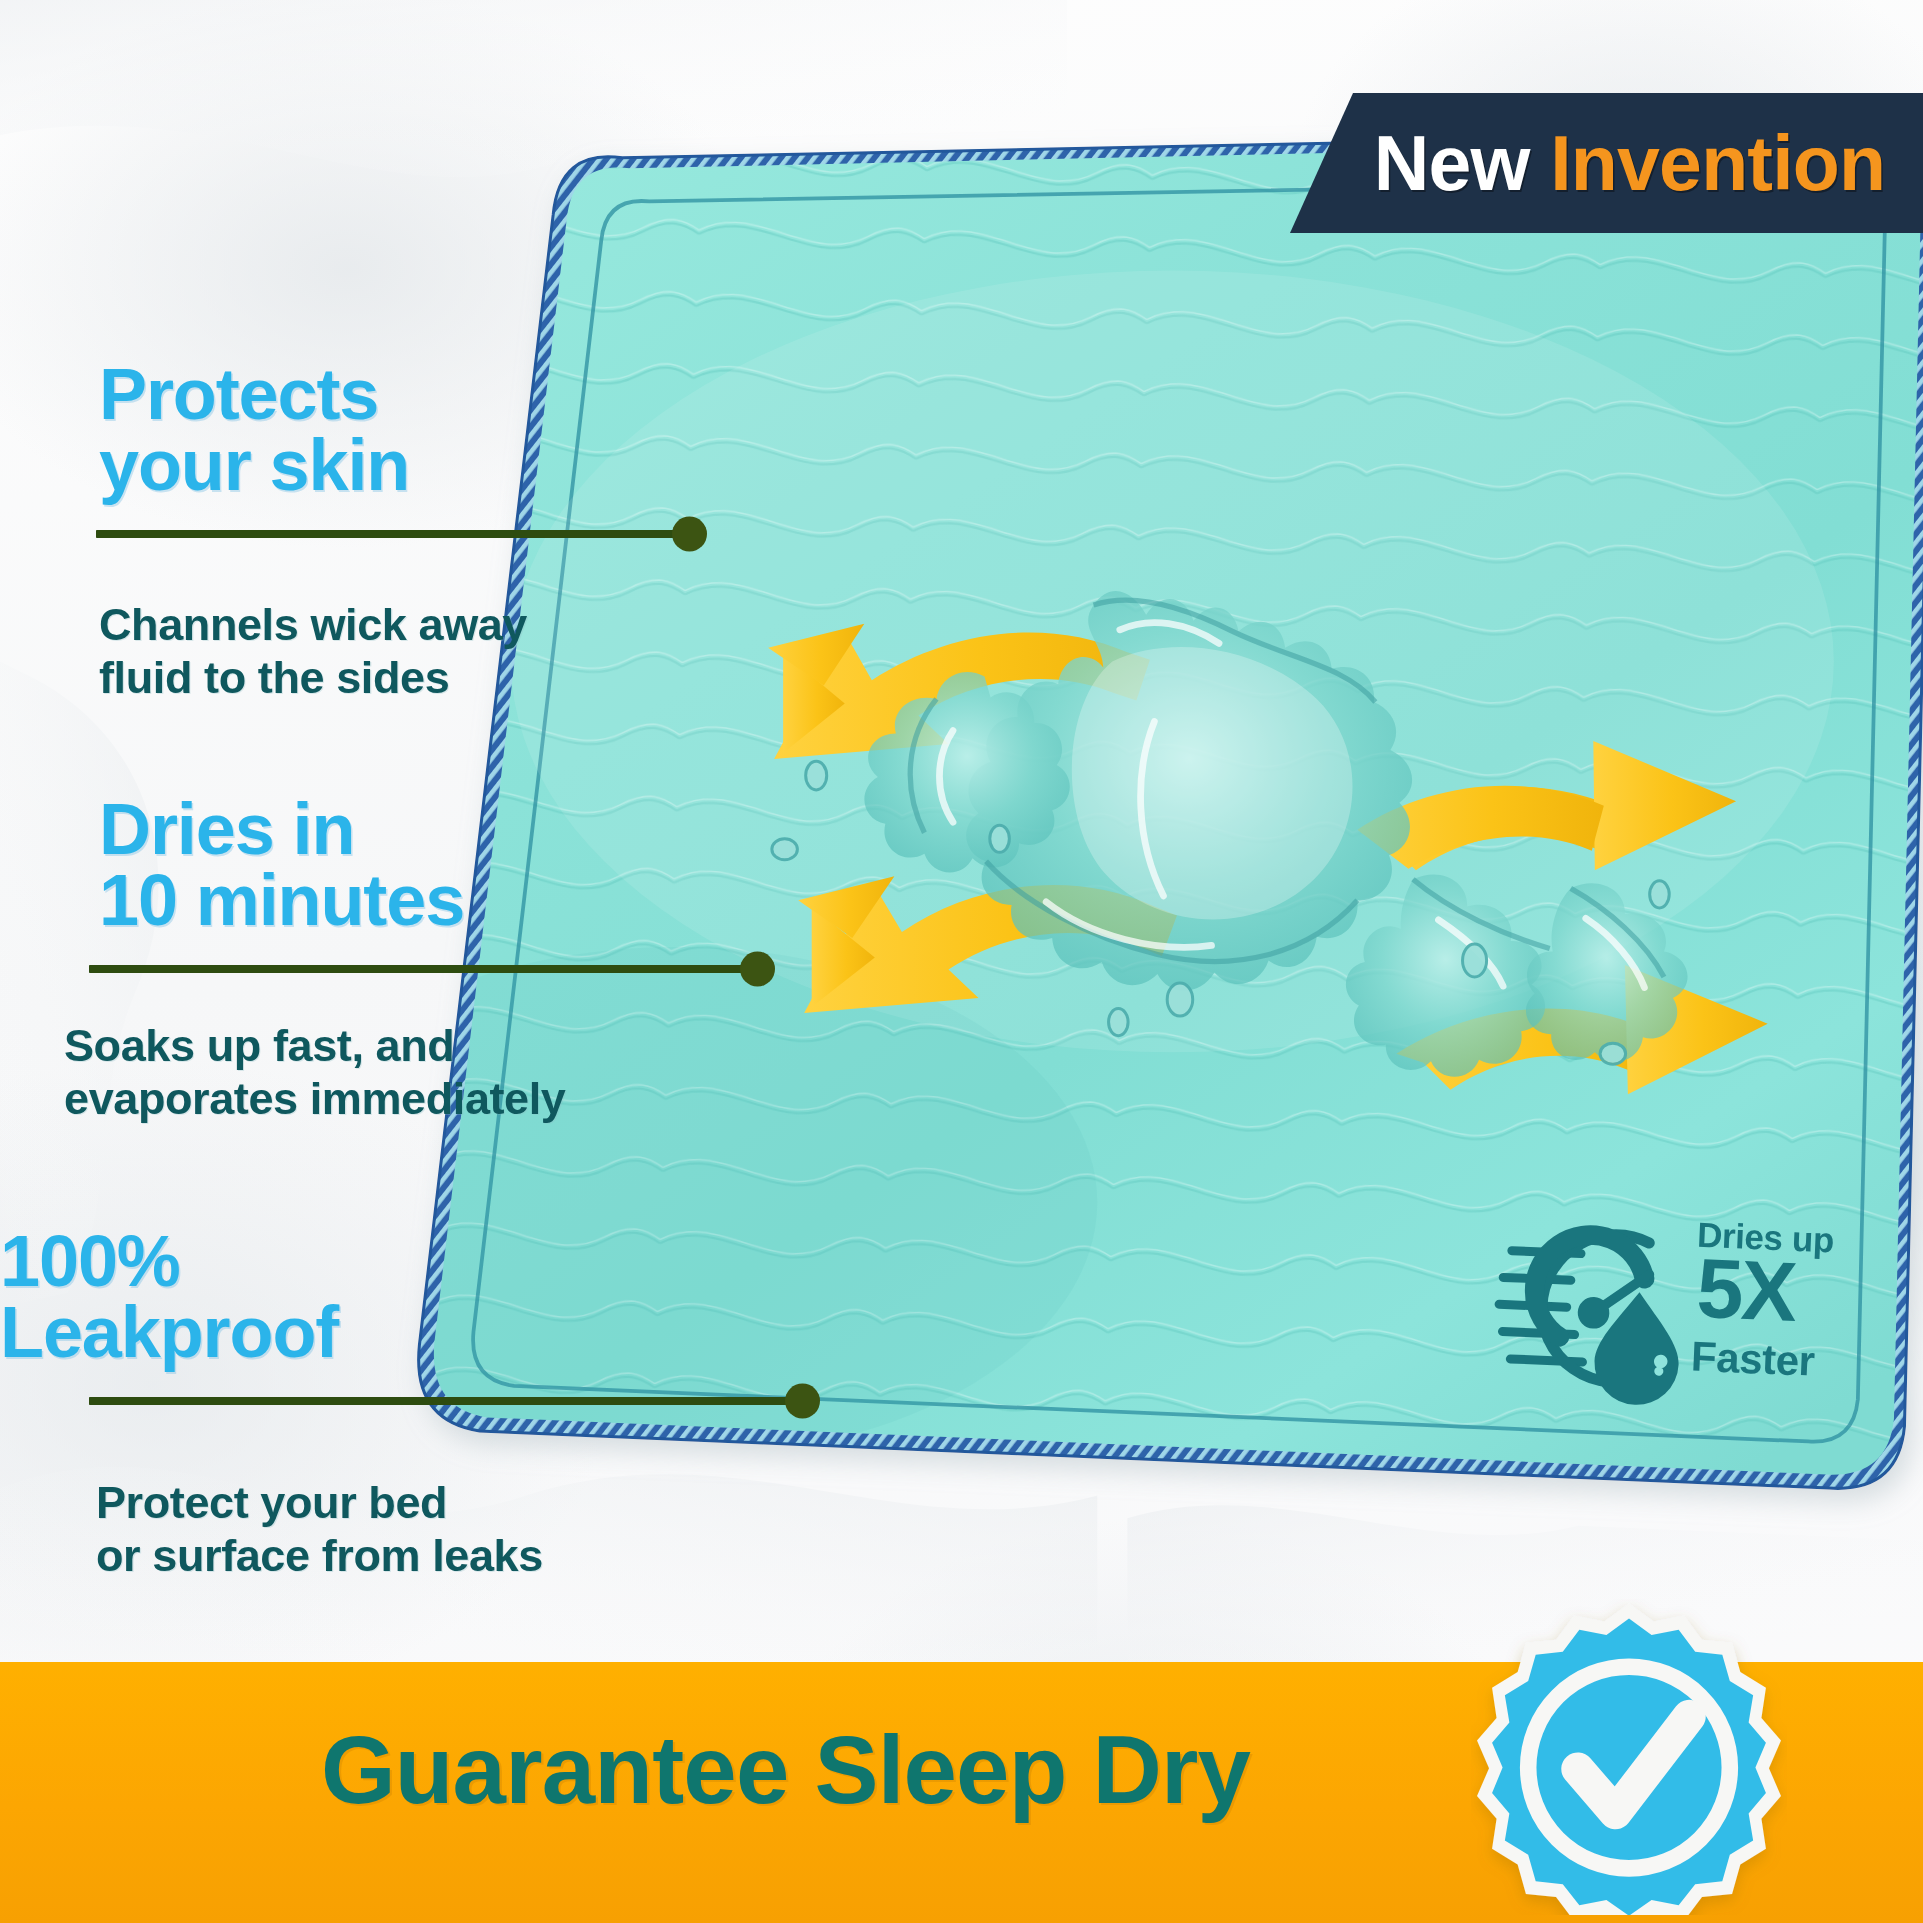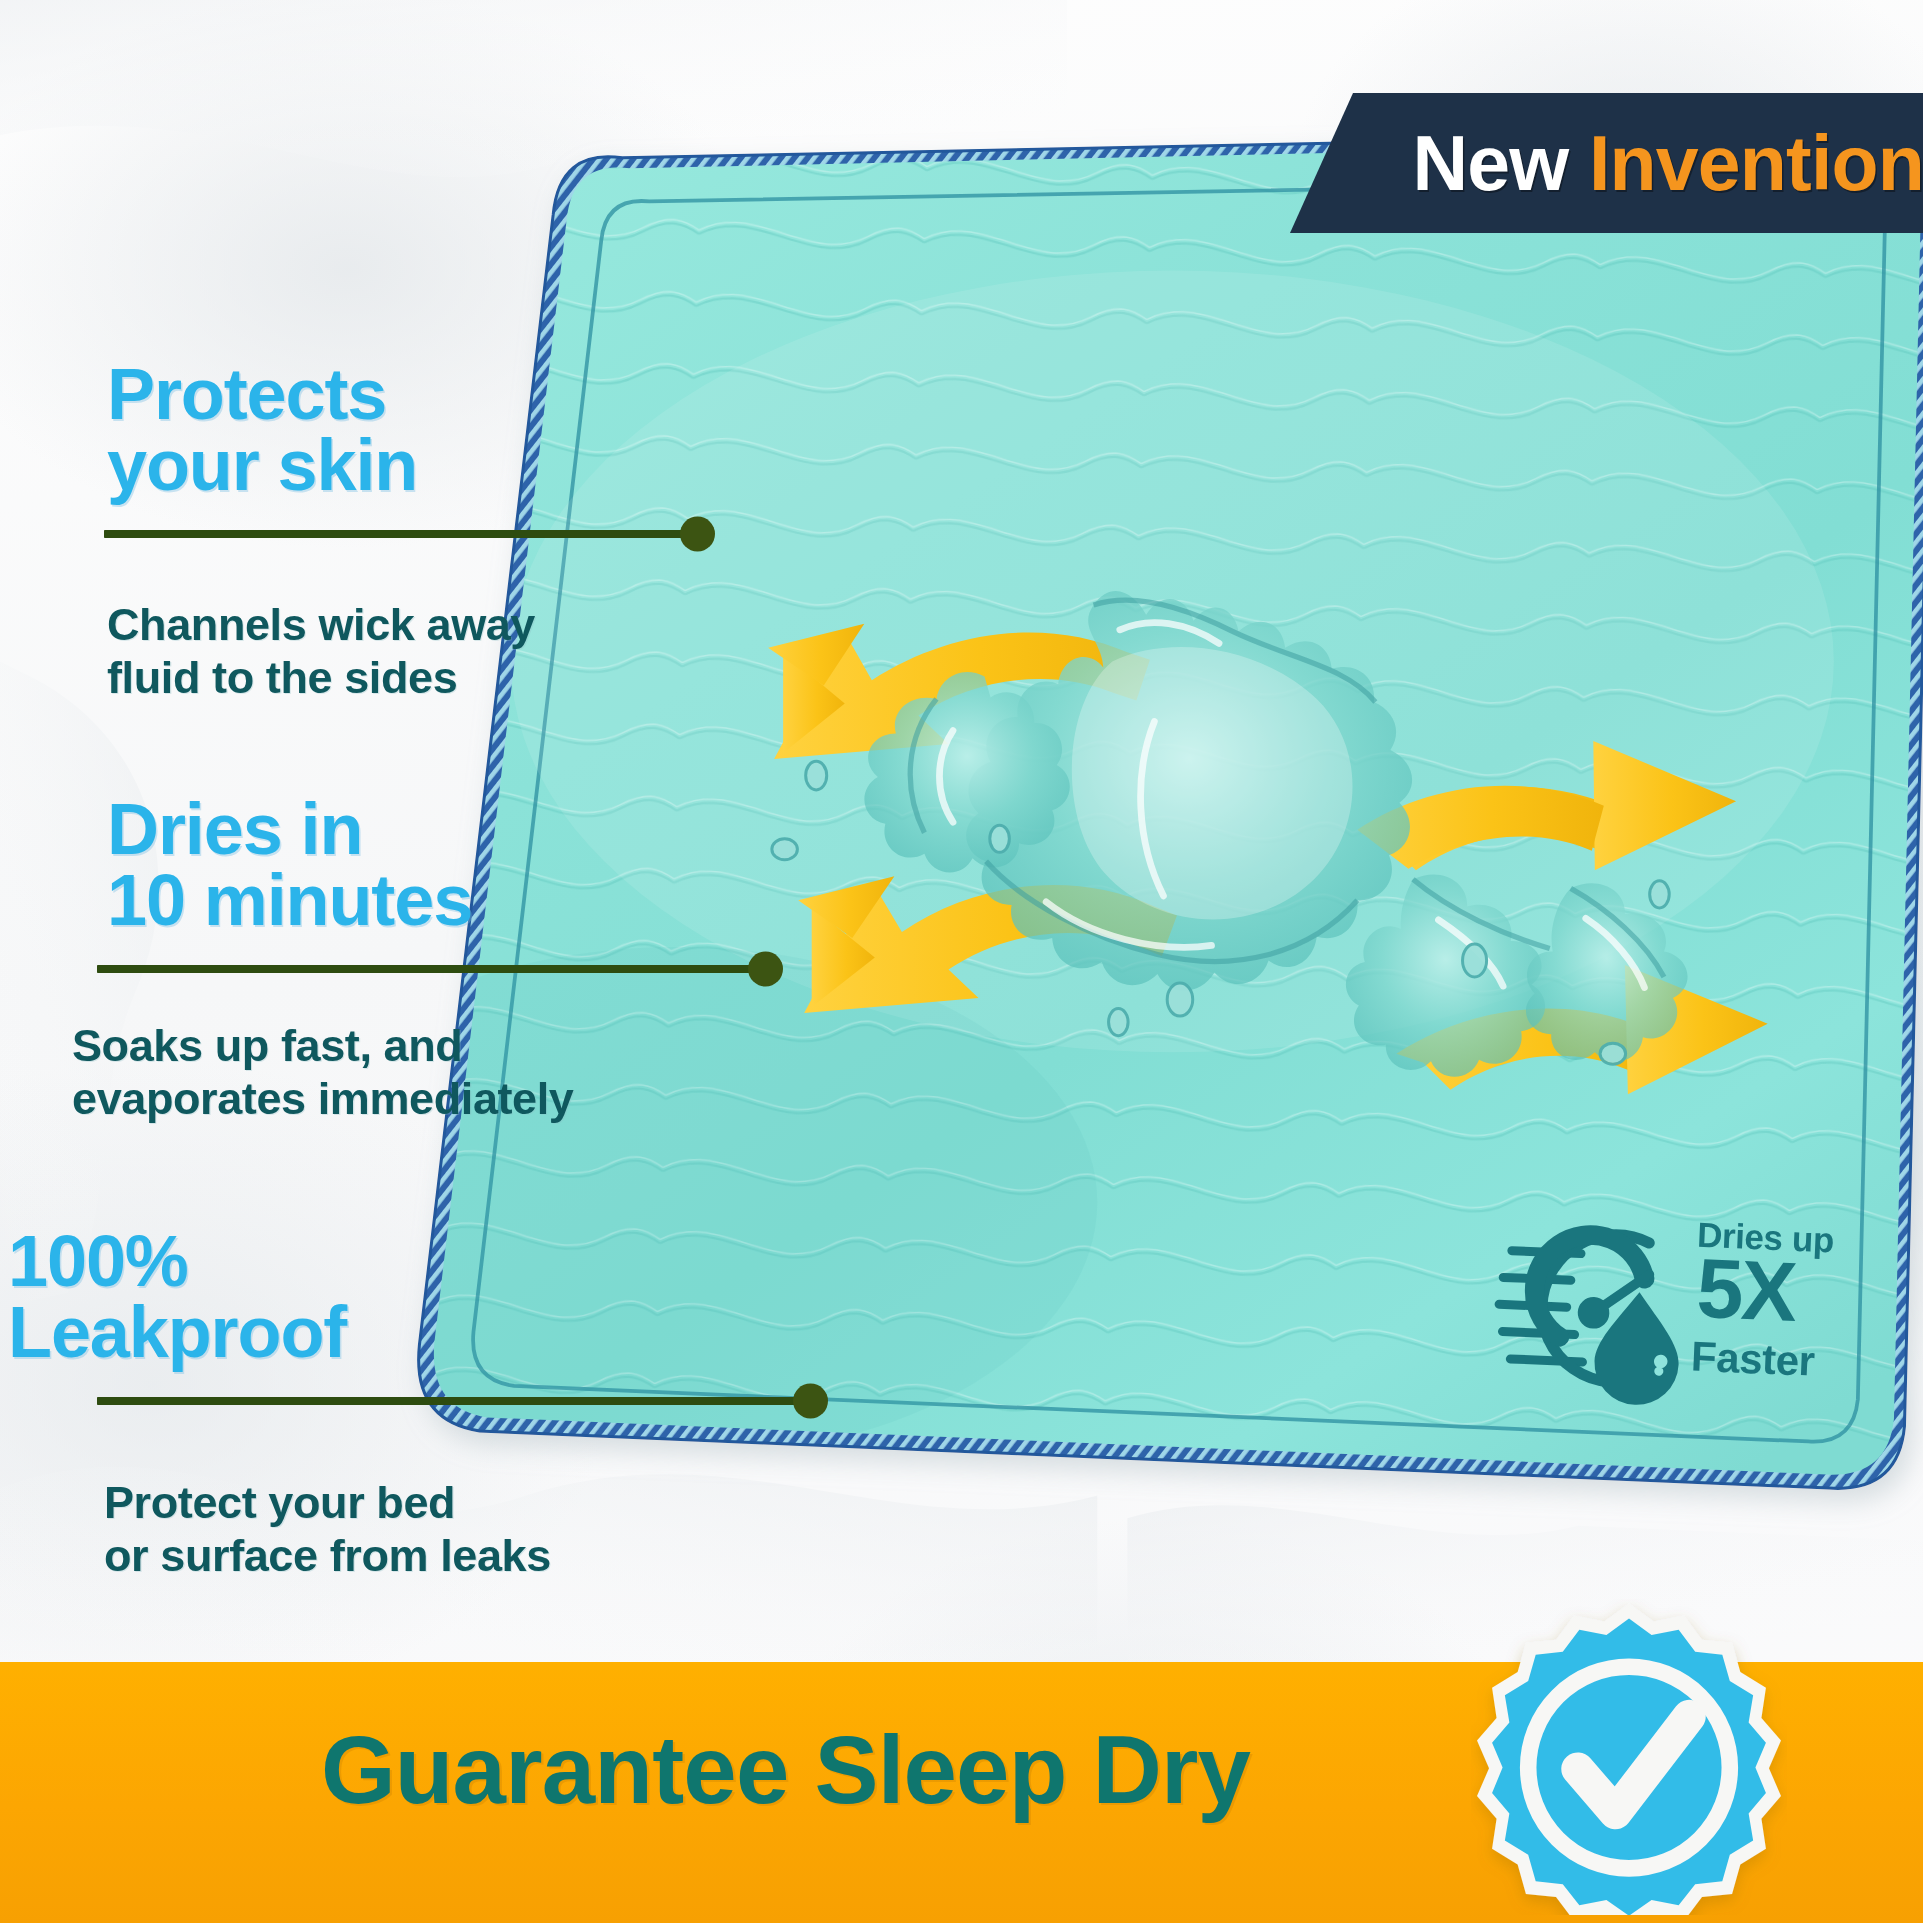--- a/index.html
+++ b/index.html
@@ -22,21 +22,21 @@
       radial-gradient(ellipse 616px 421px at 60% 92%, rgba(224,229,233,.55) 0%, rgba(255,255,255,0) 60%),
       radial-gradient(ellipse 526px 361px at 96% 60%, rgba(226,230,234,.5) 0%, rgba(255,255,255,0) 60%),
       linear-gradient(172deg,#fefefe 0%,#f6f7f8 46%,#fbfbfc 100%);
   }
   .bgfold{position:absolute;pointer-events:none;}
 
   
   #padwrap{position:absolute;left:0;top:0;width:1924px;height:1924px;}
 
   
-  .feature{position:absolute;left:8px;}
+  .feature{position:absolute;left:0;}
   .f-head{
     font-size:72px;font-weight:700;line-height:.98;
     color:#2BB4EA;letter-spacing:-1.1px;
     text-shadow:1.5px 1.5px 0 rgba(120,190,225,.38);
     white-space:pre-line;
   }
   .f-rule{
     position:relative;height:8.3px;background:#2E4C10;border-radius:0.8px;
   }
   .f-dot{
@@ -47,21 +47,21 @@
     font-size:45px;font-weight:700;line-height:1.16;
     color:#0F585E;letter-spacing:-0.4px;white-space:pre-line;
     text-shadow:1.1px 1.1px 0 rgba(140,190,195,.30);
   }
 
   
   #newbanner{
     position:absolute;top:93px;left:1290px;width:634px;height:140px;
     background:#1E3148;
     clip-path:polygon(63px 0, 634px 0, 634px 140px, 0 140px);
-    display:flex;align-items:center;justify-content:flex-end;
+    display:flex;align-items:center;justify-content:center;
     padding-left:45px;box-sizing:border-box;
     box-shadow:0 2.3px 7.5px rgba(0,0,0,.18);
   }
   #newbanner .txt{
     font-size:77px;font-weight:700;letter-spacing:-0.8px;white-space:nowrap;
     text-shadow:1.5px 1.5px 0 rgba(0,0,0,.35);
   }
   #newbanner .w{color:#ffffff;}
   #newbanner .o{color:#F5951E;}
 

